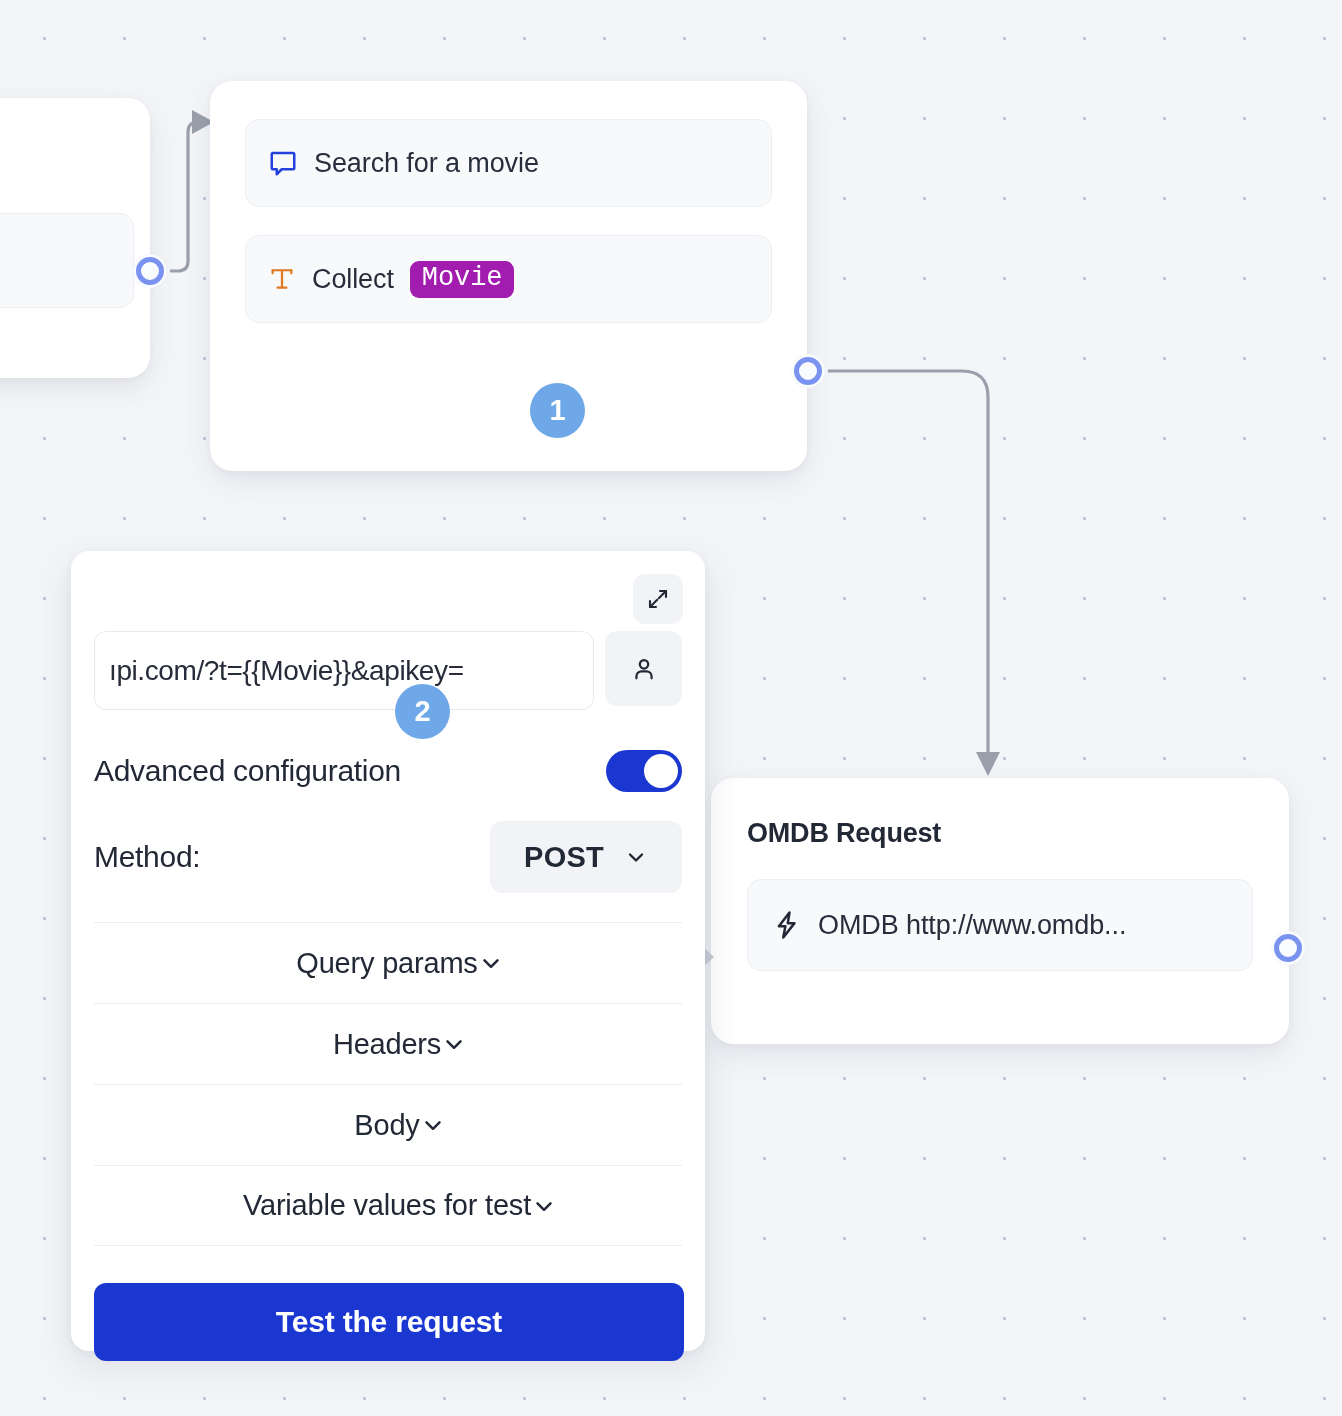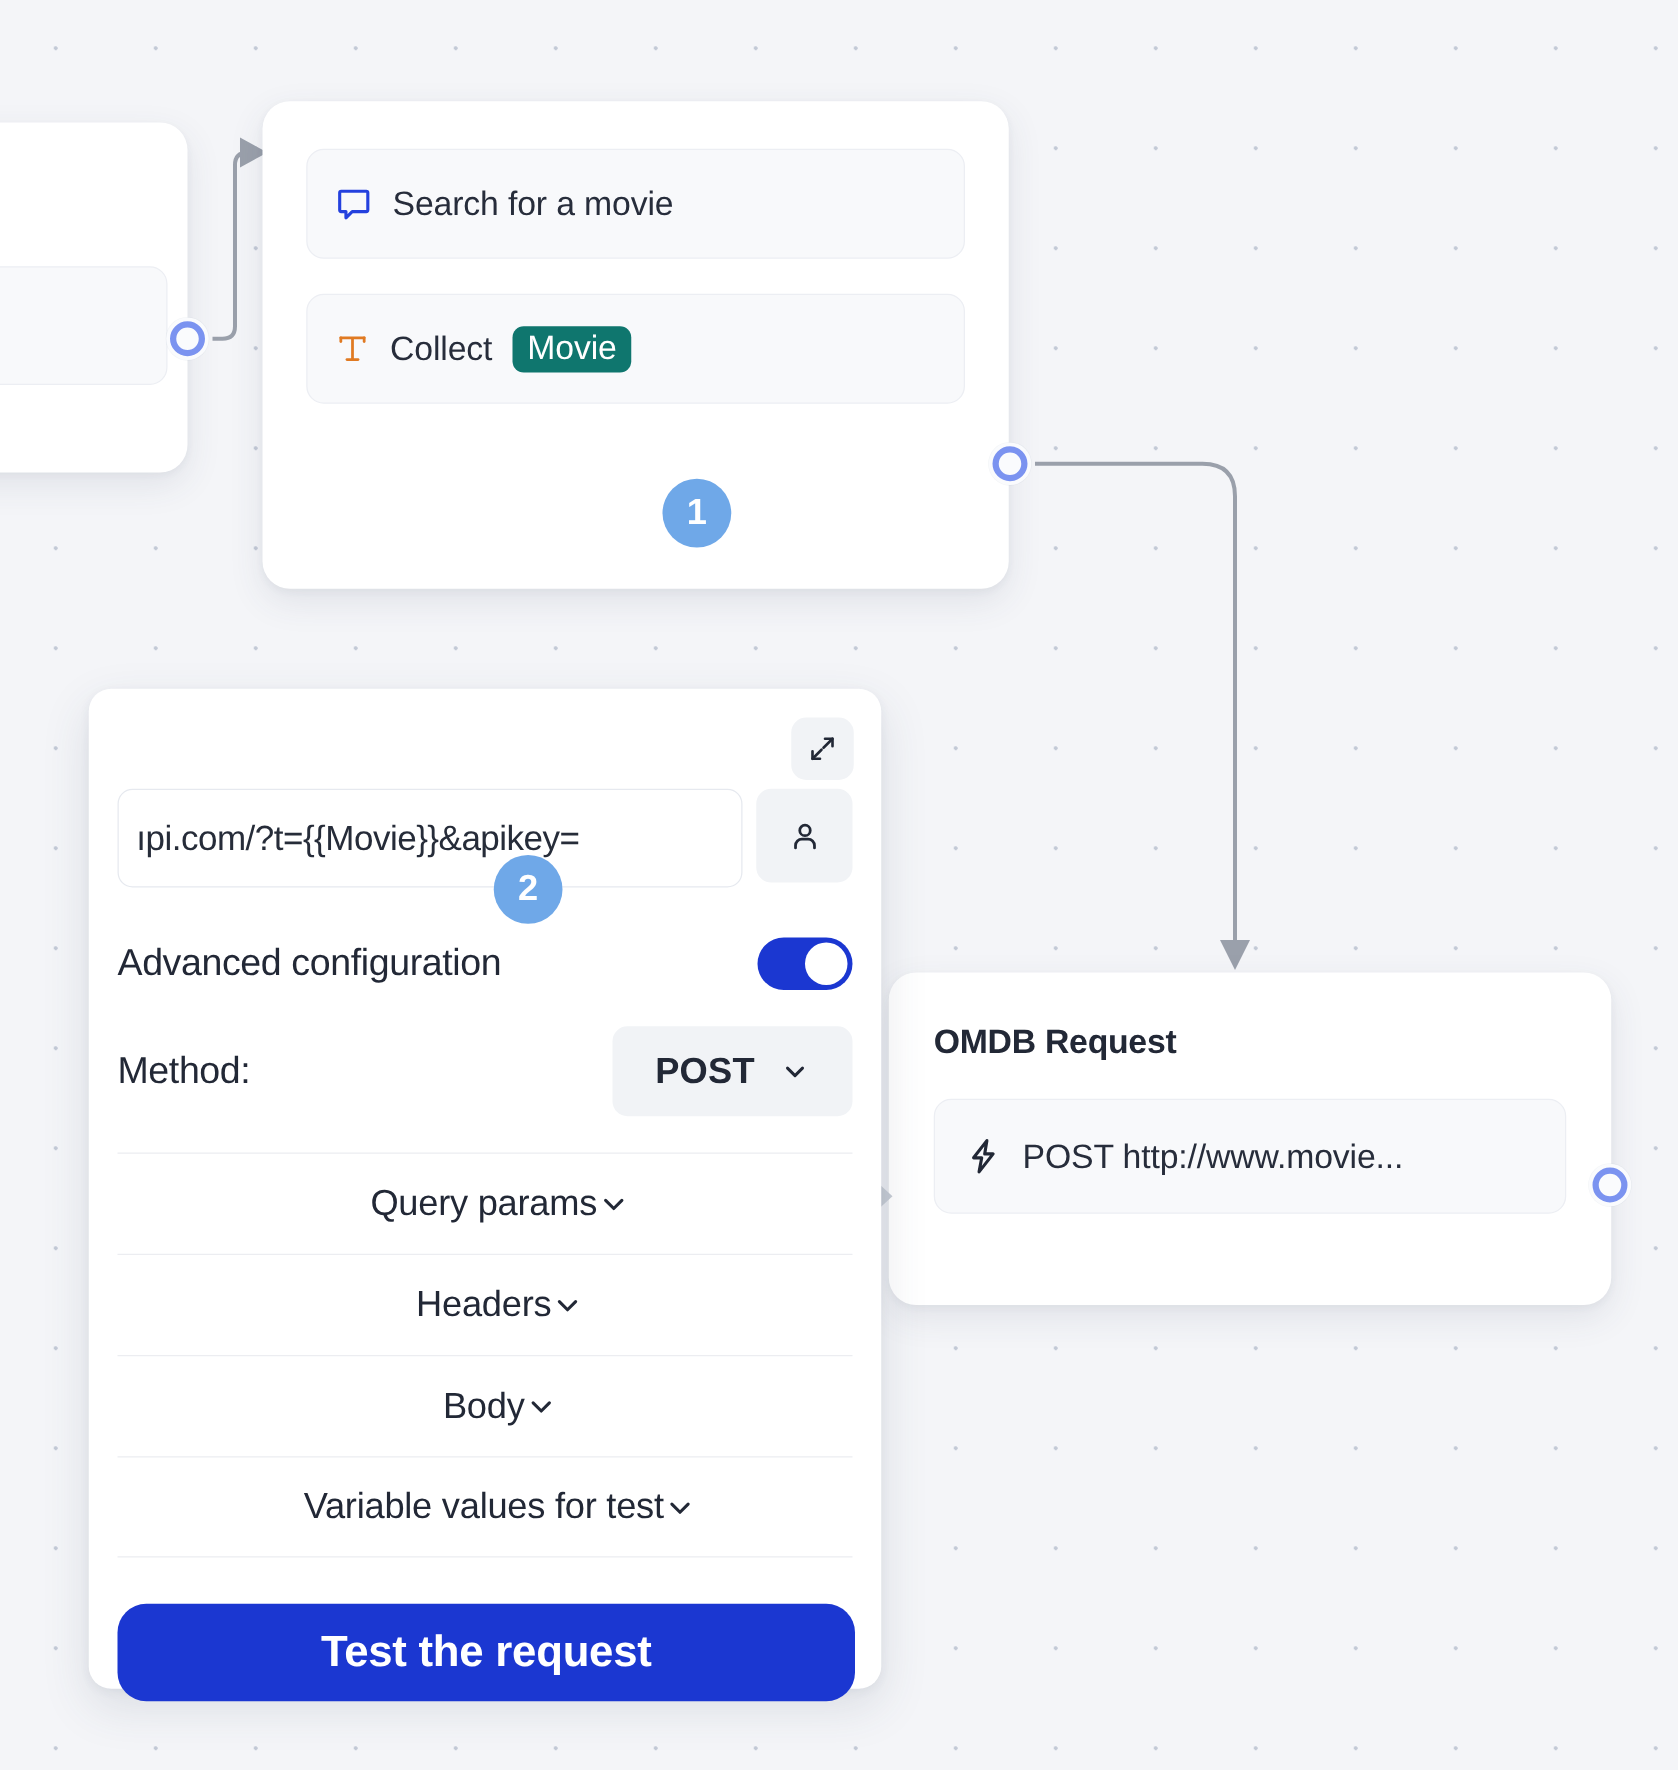--- a/index.html
+++ b/index.html
@@ -101,27 +101,28 @@
   #node-movie {
     left: 210px; top: 81px;
     width: 597px; height: 390px;
     padding: 38px 35px;
   }
   #node-movie .node-title { margin-bottom: 28px; }
   #node-movie .node-row { height: 88px; padding: 0 22px; }
   #node-movie .node-row + .node-row { margin-top: 28px; text-align: center; }
 
   .var-pill {
-    background: #0f766e;
+    background: #a21caf;
     color: #ffffff;
     border-radius: 9px;
     padding: 4px 12px 6px;
     font-size: 27px;
     line-height: 1;
     display: inline-block;
+    font-family: Liberation Mono, monospace;
   }
 
   
   #node-omdb {
     left: 711px; top: 778px;
     width: 578px; height: 266px;
     padding: 40px 36px;
   }
   #node-omdb .node-title { margin-bottom: 30px; }
   #node-omdb .node-row { height: 92px; padding: 0 24px; }
@@ -249,23 +250,23 @@
   .acc-item:last-child { border-bottom: 1px solid #ecedf1; }
   .acc-label { font-size: 29px; color: #222836; letter-spacing: -0.2px; }
 
   .test-btn {
     position: absolute;
     left: 94px; top: 1283px;
     width: 590px; height: 78px;
     background: #1b37d1;
     color: #ffffff;
     border: none;
-    border-radius: 23px;
+    border-radius: 12px;
     font-family: "Liberation Sans", sans-serif;
-    font-size: 35px;
+    font-size: 30px;
     font-weight: 700;
     letter-spacing: -0.2px;
     cursor: pointer;
     z-index: 9;
   }
 
   
   .step-badge {
     position: absolute;
     width: 55px; height: 55px;
@@ -331,21 +332,21 @@
   <div class="node" id="node-omdb">
     <div class="left-nub"></div>
     <div class="node-title">OMDB Request</div>
 
     <div class="node-row">
       <span class="row-icon">
         <svg width="30" height="30" viewBox="0 0 24 24" fill="none" stroke="#222836" stroke-width="2" stroke-linejoin="round" stroke-linecap="round">
           <path d="M14 2 5.5 13h5.2L9 22l9-11.5h-5.4L14 2z"></path>
         </svg>
       </span>
-      <span>POST http://www.movie...</span>
+      <span>OMDB http://www.omdb...</span>
     </div>
   </div>
   <div class="port" id="port-omdb-out" style="left:1271px; top:931px;"></div>
 
   <div id="config-panel">
 
     <div class="panel-topbar">
       <button class="icon-btn">
         <svg width="24" height="24" viewBox="0 0 24 24" fill="none" stroke="#222836" stroke-width="2.1" stroke-linecap="round" stroke-linejoin="round">
           <path d="M14 4h6v6"></path>

